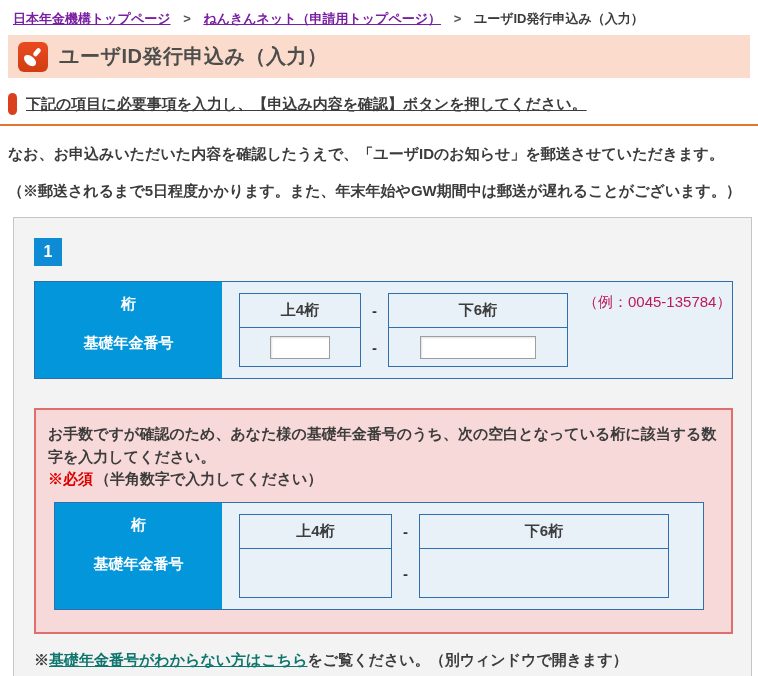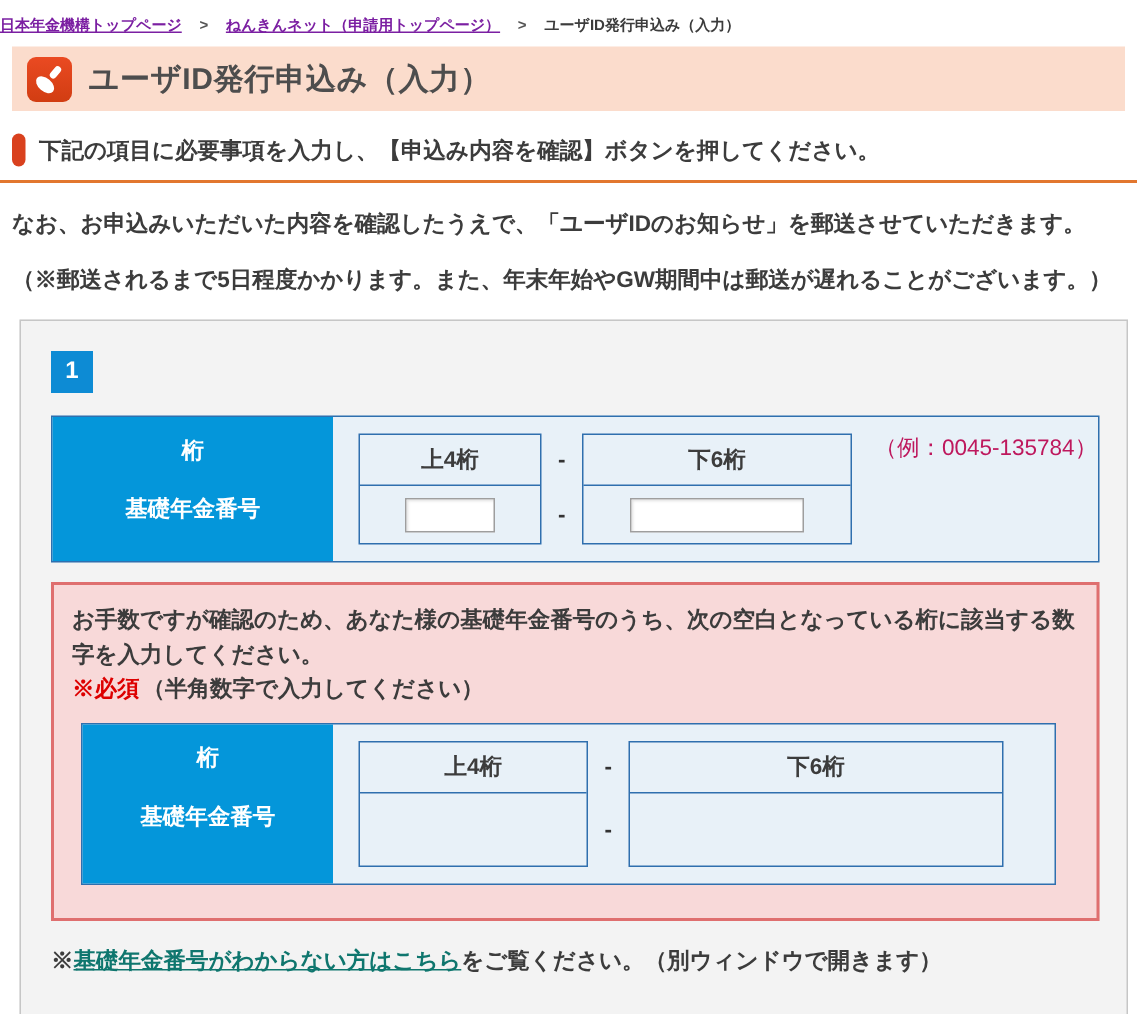--- a/index.html
+++ b/index.html
@@ -1,33 +1,33 @@
 <!DOCTYPE html>
 <html><head>
 <meta charset="utf-8">
 <style>
   * { box-sizing: border-box; margin: 0; padding: 0; }
   html,body { width:758px; height:676px; overflow:hidden; background:#ffffff;
     font-family:"Liberation Sans", sans-serif; color:#3c3c3c; font-size:15px; }
 
   
-  .breadcrumb { padding:10px 8px 0 0; font-size:10px; font-weight:bold; color:#444; }
+  .breadcrumb { padding:10px 8px 0 13px; font-size:13px; font-weight:bold; color:#444; }
   .breadcrumb a { color:#7b1fa2; text-decoration:underline; cursor:pointer; }
   .breadcrumb .sep { margin:0 9px; color:#555; font-weight:bold; }
   .breadcrumb .current { color:#3c3c3c; }
 
   
   .title-bar { margin:7px 8px 0 8px; background:#fbdccc; height:43px;
     display:flex; align-items:center; padding:0 10px; }
   .stamp-icon { width:30px; height:30px; border-radius:6px; flex:0 0 30px;
     background:linear-gradient(#ea4a22,#d13d12); display:flex; align-items:center; justify-content:center; }
   .title { font-size:20px; font-weight:bold; color:#4d4d4d; margin-left:11px; letter-spacing:0.5px; }
 
   
-  .instruction { margin:15px 0 0 8px; display:flex; align-items:center; font-weight:bold; font-size:15px; color:#3c3c3c; }
+  .instruction { margin:15px 0 0 8px; display:flex; align-items:center; font-weight:bold; font-size:15px; color:#3c3c3c;text-decoration:underline; }
   .marker { width:9px; height:22px; border-radius:5px; background:#d9411e; margin-right:9px; flex:0 0 9px; }
   .orange-divider { border-bottom:2px solid #e2772f; margin-top:9px; }
 
   .para { margin:17px 8px 0 8px; line-height:1.5; font-weight:bold; }
   .para.hanging { padding-left:1.55em; text-indent:-1.55em; margin-top:14px; }
 
   
   .section-box { margin:15px 6px 0 13px; background:#f3f3f3; border:1px solid #c6c6c6;
     padding:20px 18px 40px 20px; height:600px; }
 
@@ -65,21 +65,21 @@
   .t2 .hyphen-col span:last-child { height:49px; }
 
   input { border:1px solid #9e9e9e; background:#fff; height:23px; font-size:14px; padding:0 3px;
     box-shadow:inset 1px 1px 2px rgba(0,0,0,0.12); }
   .w60 { width:60px; }
   .w116 { width:116px; }
 
   .example { margin-left:15px; font-size:15px; color:#be185d; white-space:nowrap; }
 
   
-  .confirm-box { margin-top:13px; border:2px solid #df6f6f; background:#f8d9d9; padding:13px 12px 22px 12px; }
+  .confirm-box { margin-top:29px; border:2px solid #df6f6f; background:#f8d9d9; padding:13px 12px 22px 12px; }
   .confirm-text { line-height:1.5; font-weight:bold; }
   .confirm-req { font-weight:bold; margin-top:2px; }
   .confirm-req .required { margin-left:0; }
   .confirm-box .pension-table { margin-top:13px; margin-left:6px; width:650px; }
   .confirm-box .table-left { width:167px; flex:0 0 167px; }
 
   .footer-note { margin-top:17px; font-weight:bold; }
   .footer-note a { color:#0f766e; text-decoration:underline; cursor:pointer; }
 </style>
 </head>

